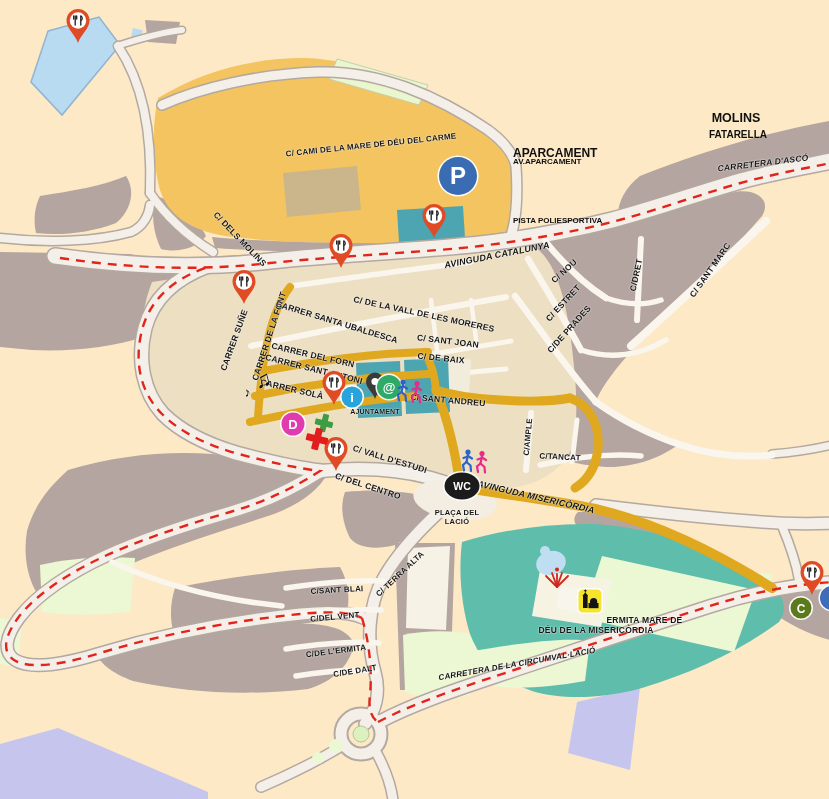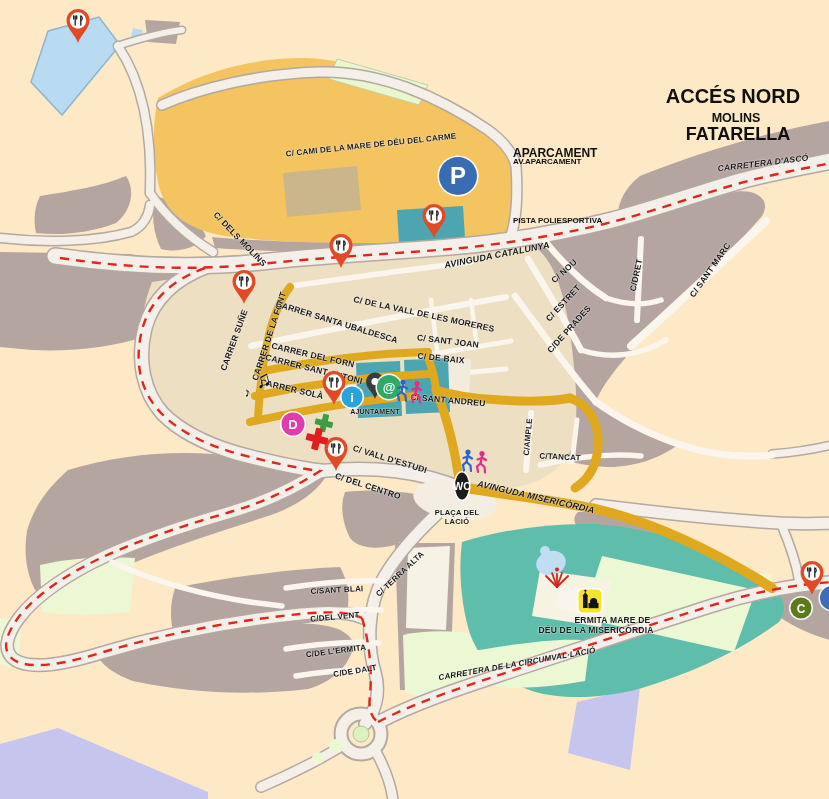--- a/index.html
+++ b/index.html
@@ -161,23 +161,22 @@
 
     <g fill="none" stroke="#E3241A" stroke-width="2.4" stroke-dasharray="9 7">
       <path d="M60,258 C140,270 210,270 270,263 C350,255 430,252 480,246 C530,240 572,232 612,222 C662,209 712,190 752,180 C792,170 818,166 836,162"></path>
       <path d="M205,268 C172,280 150,300 142,330 C134,362 140,392 162,414 C180,432 205,444 235,453 C265,461 295,468 320,471 C295,487 265,502 230,512 C185,525 140,540 105,556 C70,572 35,595 18,618 C4,637 2,652 14,660 C30,670 65,664 100,653 C170,632 240,620 300,614 C330,611 350,612 362,618"></path>
       <path d="M362,618 C370,645 372,672 370,695 C368,710 372,718 378,722"></path>
       <path d="M378,722 C420,700 470,685 520,668 C580,648 650,625 710,606 C760,590 800,584 834,582"></path>
     </g>
   </svg>
 
   <div class="layer">
-    <div class="bigtitle" style="left:733px;top:96px;font-size:20px;">ACCÉS NORD</div>
     <div class="bigtitle" style="left:736px;top:118px;font-size:12.5px;">MOLINS</div>
-    <div class="bigtitle" style="left:738px;top:134px;font-size:18px;">FATARELLA</div>
+    <div class="bigtitle" style="left:738px;top:134px;font-size:10px;">FATARELLA</div>
 
     <div class="plabel" style="left:513px;top:146px;font-size:12px;">APARCAMENT</div>
     <div class="plabel" style="left:513px;top:157px;font-size:8px;">AV.APARCAMENT</div>
     <div class="plabel" style="left:513px;top:168px;font-size:8px;margin-top:48px;">PISTA POLIESPORTIVA</div>
 
     <div class="street" style="left:371px;top:145px;--r:-6deg;font-size:8px;">C/ CAMI DE LA MARE DE DÉU DEL CARME</div>
     <div class="street it" style="left:497px;top:255px;--r:-11deg;font-size:9px;">AVINGUDA CATALUNYA</div>
     <div class="street it" style="left:763px;top:163px;--r:-7deg;font-size:8.5px;">CARRETERA D'ASCÓ</div>
     <div class="street" style="left:240px;top:239px;--r:46deg;font-size:8.5px;">C/ DELS MOLINS</div>
     <div class="street" style="left:234px;top:340px;--r:-70deg;font-size:8.5px;">CARRER SUÑE</div>
@@ -203,21 +202,21 @@
     <div class="street" style="left:400px;top:574px;--r:-43deg;font-size:8px;">C/ TERRA ALTA</div>
     <div class="street" style="left:337px;top:590px;--r:-3deg;font-size:8px;">C/SANT BLAI</div>
     <div class="street" style="left:335px;top:617px;--r:-5deg;font-size:8px;">C/DEL VENT</div>
     <div class="street" style="left:336px;top:651px;--r:-7deg;font-size:8px;">C/DE L'ERMITA</div>
     <div class="street" style="left:355px;top:671px;--r:-9deg;font-size:8px;">C/DE DALT</div>
     <div class="street it" style="left:517px;top:664px;--r:-10deg;font-size:8px;">CARRETERA DE LA CIRCUMVAL·LACIÓ</div>
 
     <div class="street" style="left:375px;top:411px;--r:0deg;font-size:7px;">AJUNTAMENT</div>
     <div class="street" style="left:457px;top:512px;--r:0deg;font-size:7.5px;text-align:center;">PLAÇA DEL</div>
     <div class="street" style="left:457px;top:521px;--r:0deg;font-size:7.5px;">LACIÓ</div>
-    <div class="street" style="left:596px;top:620px;--r:0deg;font-size:8.5px;padding-left:33px;">ERMITA MARE DE</div>
+    <div class="street" style="left:628px;top:620px;--r:0deg;font-size:8.5px;padding-left:33px;">ERMITA MARE DE</div>
     <div class="street" style="left:596px;top:630px;--r:0deg;font-size:8.5px;">DÉU DE LA MISERICÒRDIA</div>
   </div>
 
   <div class="layer">
 
     <div class="pin" style="left:78px;top:44px;">
       <svg width="26" height="36" viewBox="0 0 26 36">
           <path d="M13 35 C10 26 1.5 21 1.5 12.5 A11.5 11.5 0 1 1 24.5 12.5 C24.5 21 16 26 13 35Z" fill="#E04B26"></path>
           <circle cx="13" cy="12.5" r="8.2" fill="#fff"></circle>
           <g stroke="#1a1a1a" stroke-width="1.3" stroke-linecap="round">
@@ -309,21 +308,21 @@
     </div>
 
     <div class="apin" style="left:375px;top:405px;">
       <svg width="24" height="30" viewBox="0 0 24 30">
           <path d="M12 28 C10 21 3 17.5 3 10.5 A9 9 0 1 1 21 10.5 C21 17.5 14 21 12 28 Z" fill="#3A3A3A"></path>
           <circle cx="12" cy="10.5" r="3.6" fill="#fff"></circle>
         </svg>
     </div>
 
     <div class="badge" style="left:458px;top:176px;width:38px;height:38px;background:#3A6CB4;font-size:24px;">P</div>
-    <div class="badge" style="left:462px;top:486px;width:14px;height:27px;background:#1B1B1B;font-size:10.5px;">WC</div>
+    <div class="badge" style="left:462px;top:486px;width:35px;height:27px;background:#1B1B1B;font-size:10.5px;">WC</div>
     <div class="badge" style="left:352px;top:397px;width:21px;height:21px;background:#29A3DC;font-size:13px;">i</div>
     <div class="badge" style="left:389px;top:387px;width:24px;height:24px;background:#2EA967;font-size:13px;">@</div>
     <div class="badge" style="left:293px;top:424px;width:23px;height:23px;background:#E13BB0;font-size:13px;">D</div>
     <div class="badge" style="left:801px;top:608px;width:21px;height:21px;background:#5C7A1B;font-size:12px;">C</div>
     <div class="badge" style="left:832px;top:598px;width:24px;height:24px;background:#3E6CB8;"></div>
 
     <div class="cross" style="left:324px;top:423px;width:18px;height:18px;">
       <span style="width:18px;height:5.5px;background:#3E9C43;"></span>
         <span style="width:5.5px;height:18px;background:#3E9C43;"></span>
     </div>

